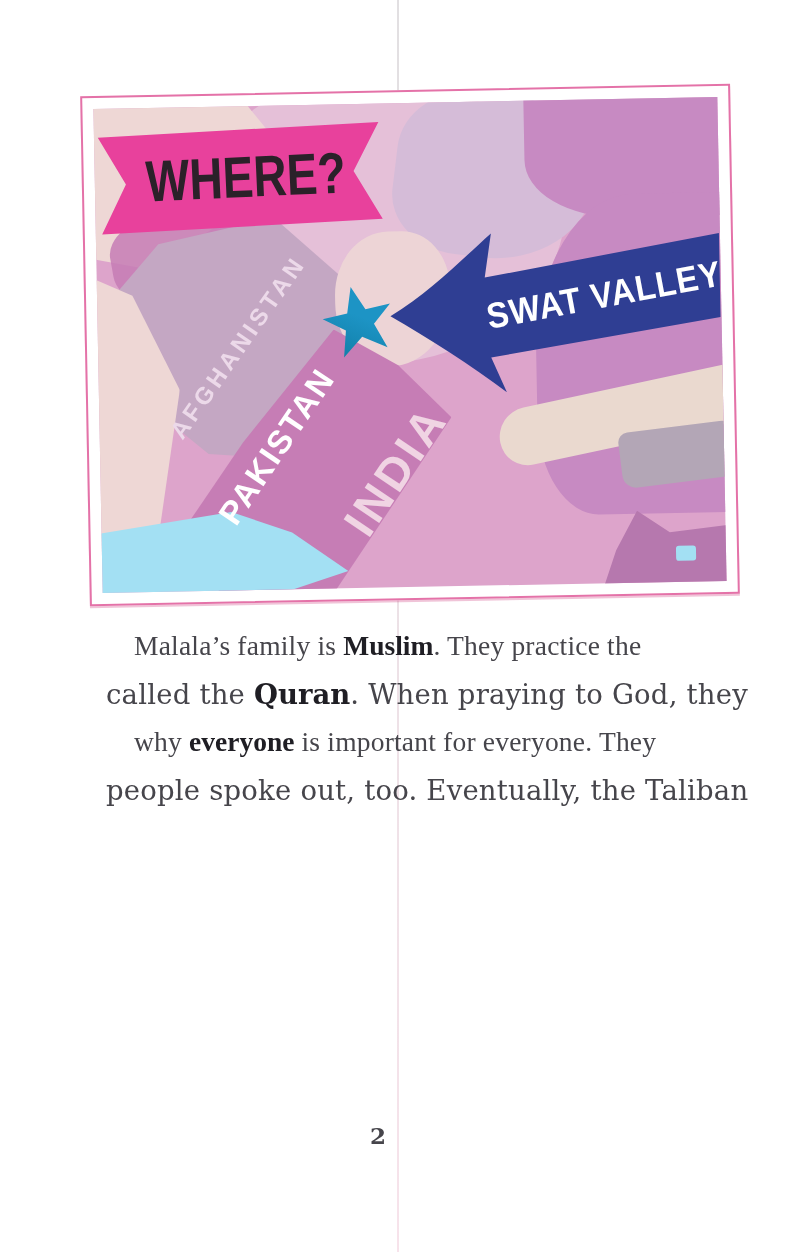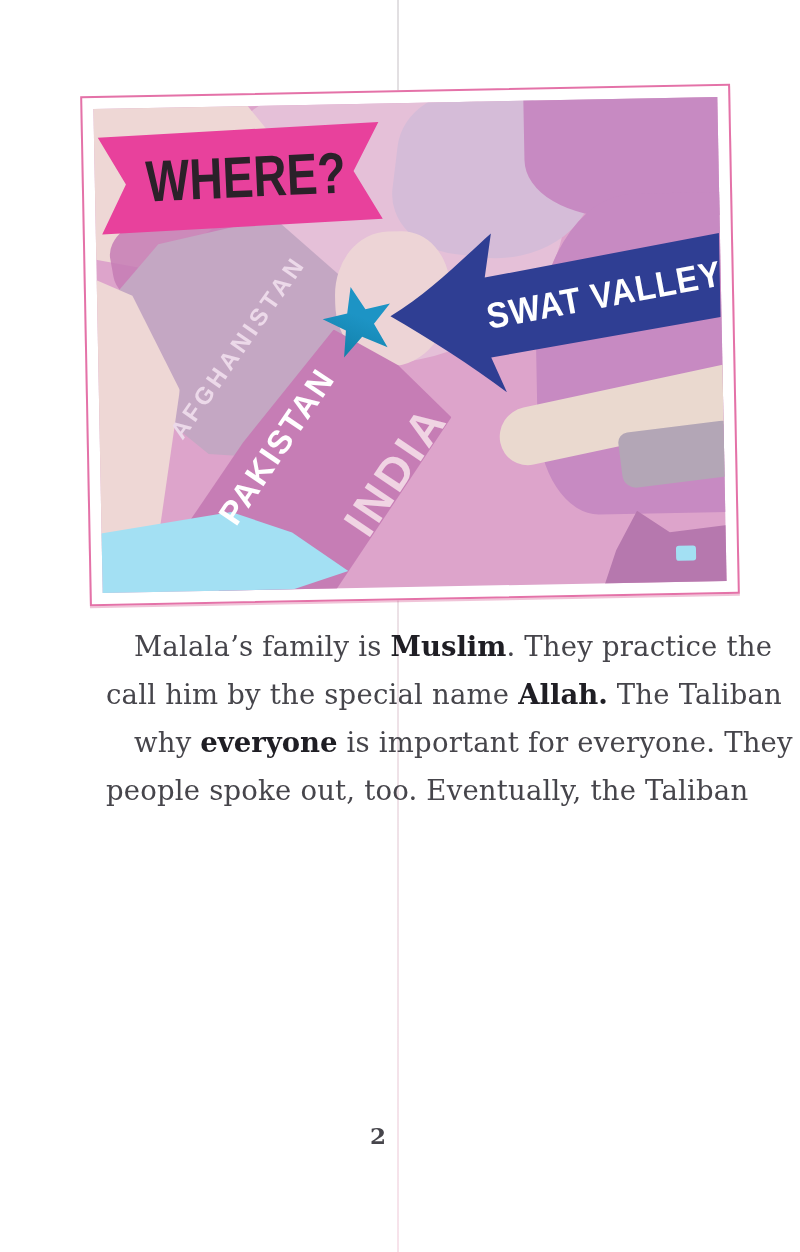--- a/index.html
+++ b/index.html
@@ -76,21 +76,21 @@
   .arrow-svg{position:absolute;left:287px;top:108px;width:340px;height:185px;overflow:visible;}
   .ribbon-svg{position:absolute;left:3px;top:22px;width:285px;height:100px;transform:rotate(-1.5deg);overflow:visible;}
 
   
   .body-text{
     position:absolute;left:106px;top:622px;width:616px;
     font-size:27.5px;line-height:48px;color:var(--text_color);
     letter-spacing:.2px;
   }
   .line{white-space:nowrap;height:48px;}
-  .para .line:first-child{text-indent:28px;}
+  .para .line:first-child{text-indent:28px;font-family:Liberation Serif, serif;}
   .b{font-weight:bold;color:var(--text_bold_color);letter-spacing:0;}
 
   .page-number{
     position:absolute;left:0;top:1122px;width:756px;text-align:center;
     font-size:23px;font-weight:bold;color:var(--text_color);
   }
 </style>
 </head>
 <body>
 
@@ -128,21 +128,21 @@
     <svg class="ribbon-svg" viewBox="0 0 285 100">
       <path d="M2,3 L283,0 L256,48 L283,97 L2,100 L28,51 Z" fill="var(--banner_pink)"></path>
       <text x="148" y="69" text-anchor="middle" font-family="Liberation Sans, sans-serif" font-weight="bold" font-size="58" textLength="200" lengthAdjust="spacingAndGlyphs" fill="var(--banner_text)">WHERE?</text>
     </svg>
   </div>
 </div>
 
 <div class="body-text" id="body-text">
     <div class="para">
       <div class="line"><span>Malala’s family is </span><span class="b">Muslim</span><span>. They practice the</span></div>
-      <div class="line"><span>call him by the special name </span><span class="b">Allah.</span><span> The Taliban</span></div>
+      <div class="line"><span>called the </span><span class="b">Quran</span><span>. When praying to God, they</span></div>
     </div>
     <div class="para">
       <div class="line"><span>why </span><span class="b">everyone</span><span> is important for everyone. They</span></div>
       <div class="line"><span>people spoke out, too. Eventually, the Taliban</span></div>
     </div>
   </div>
 
 <div class="page-number">2</div>
 
 </body></html>

